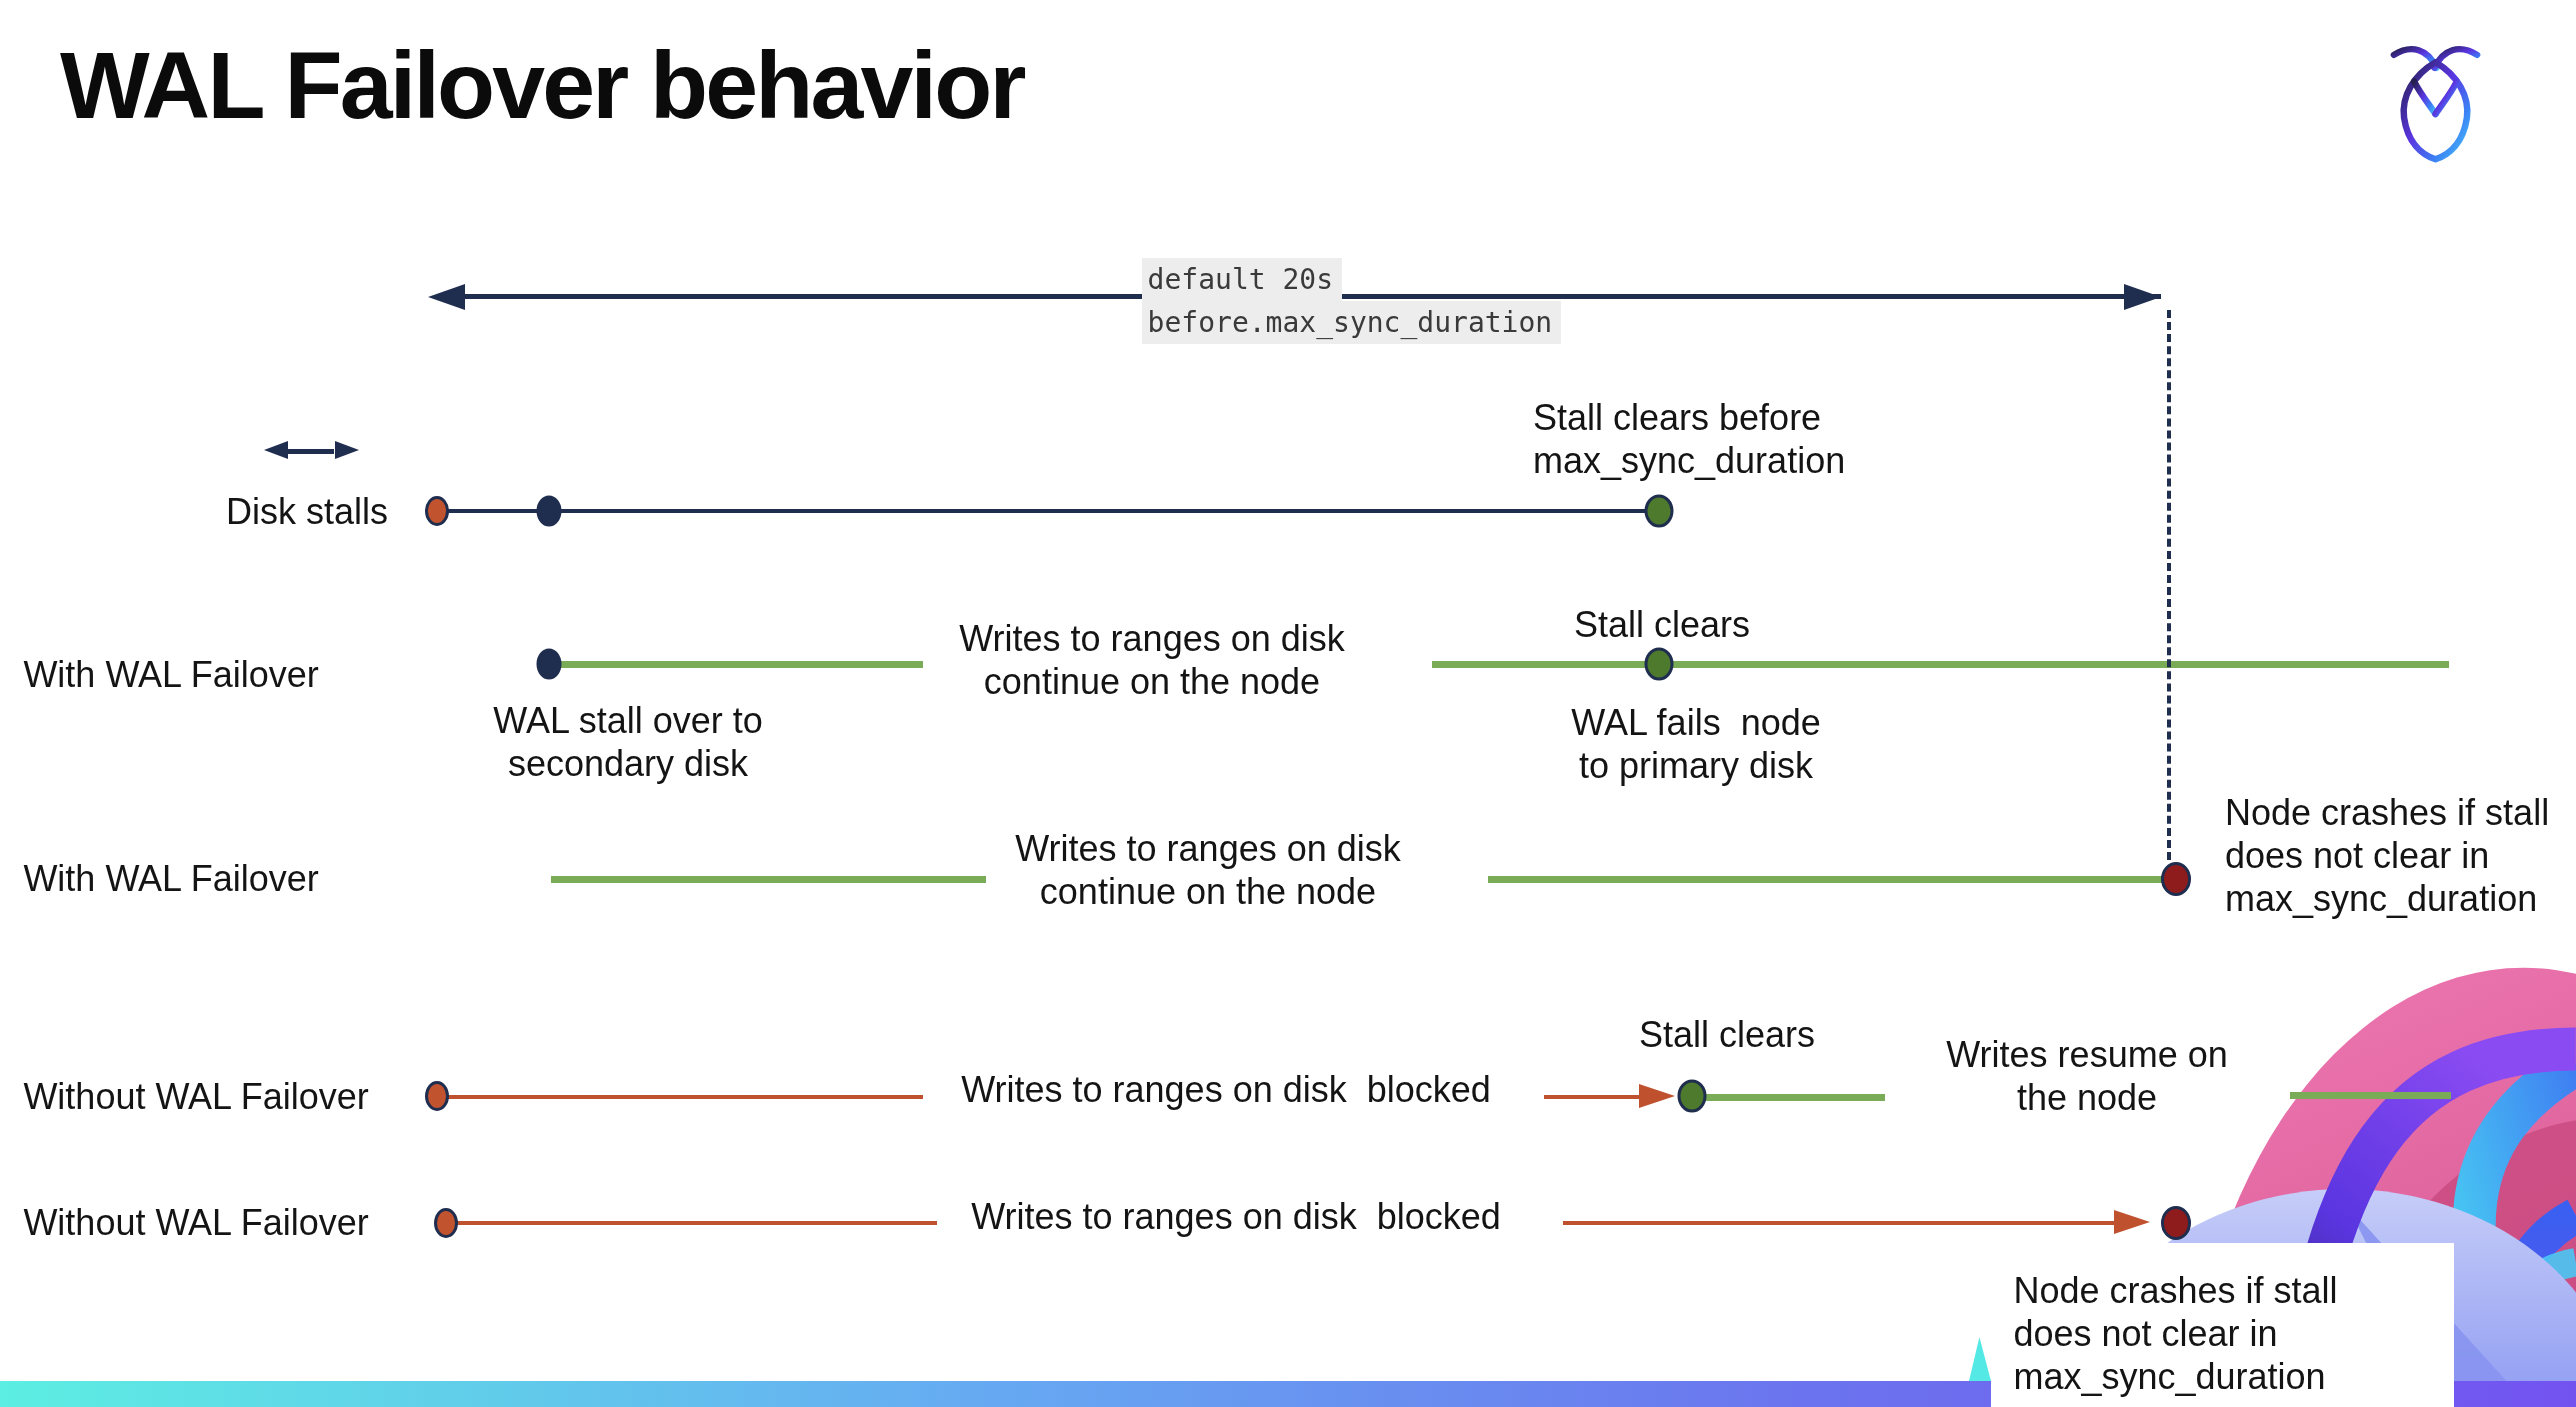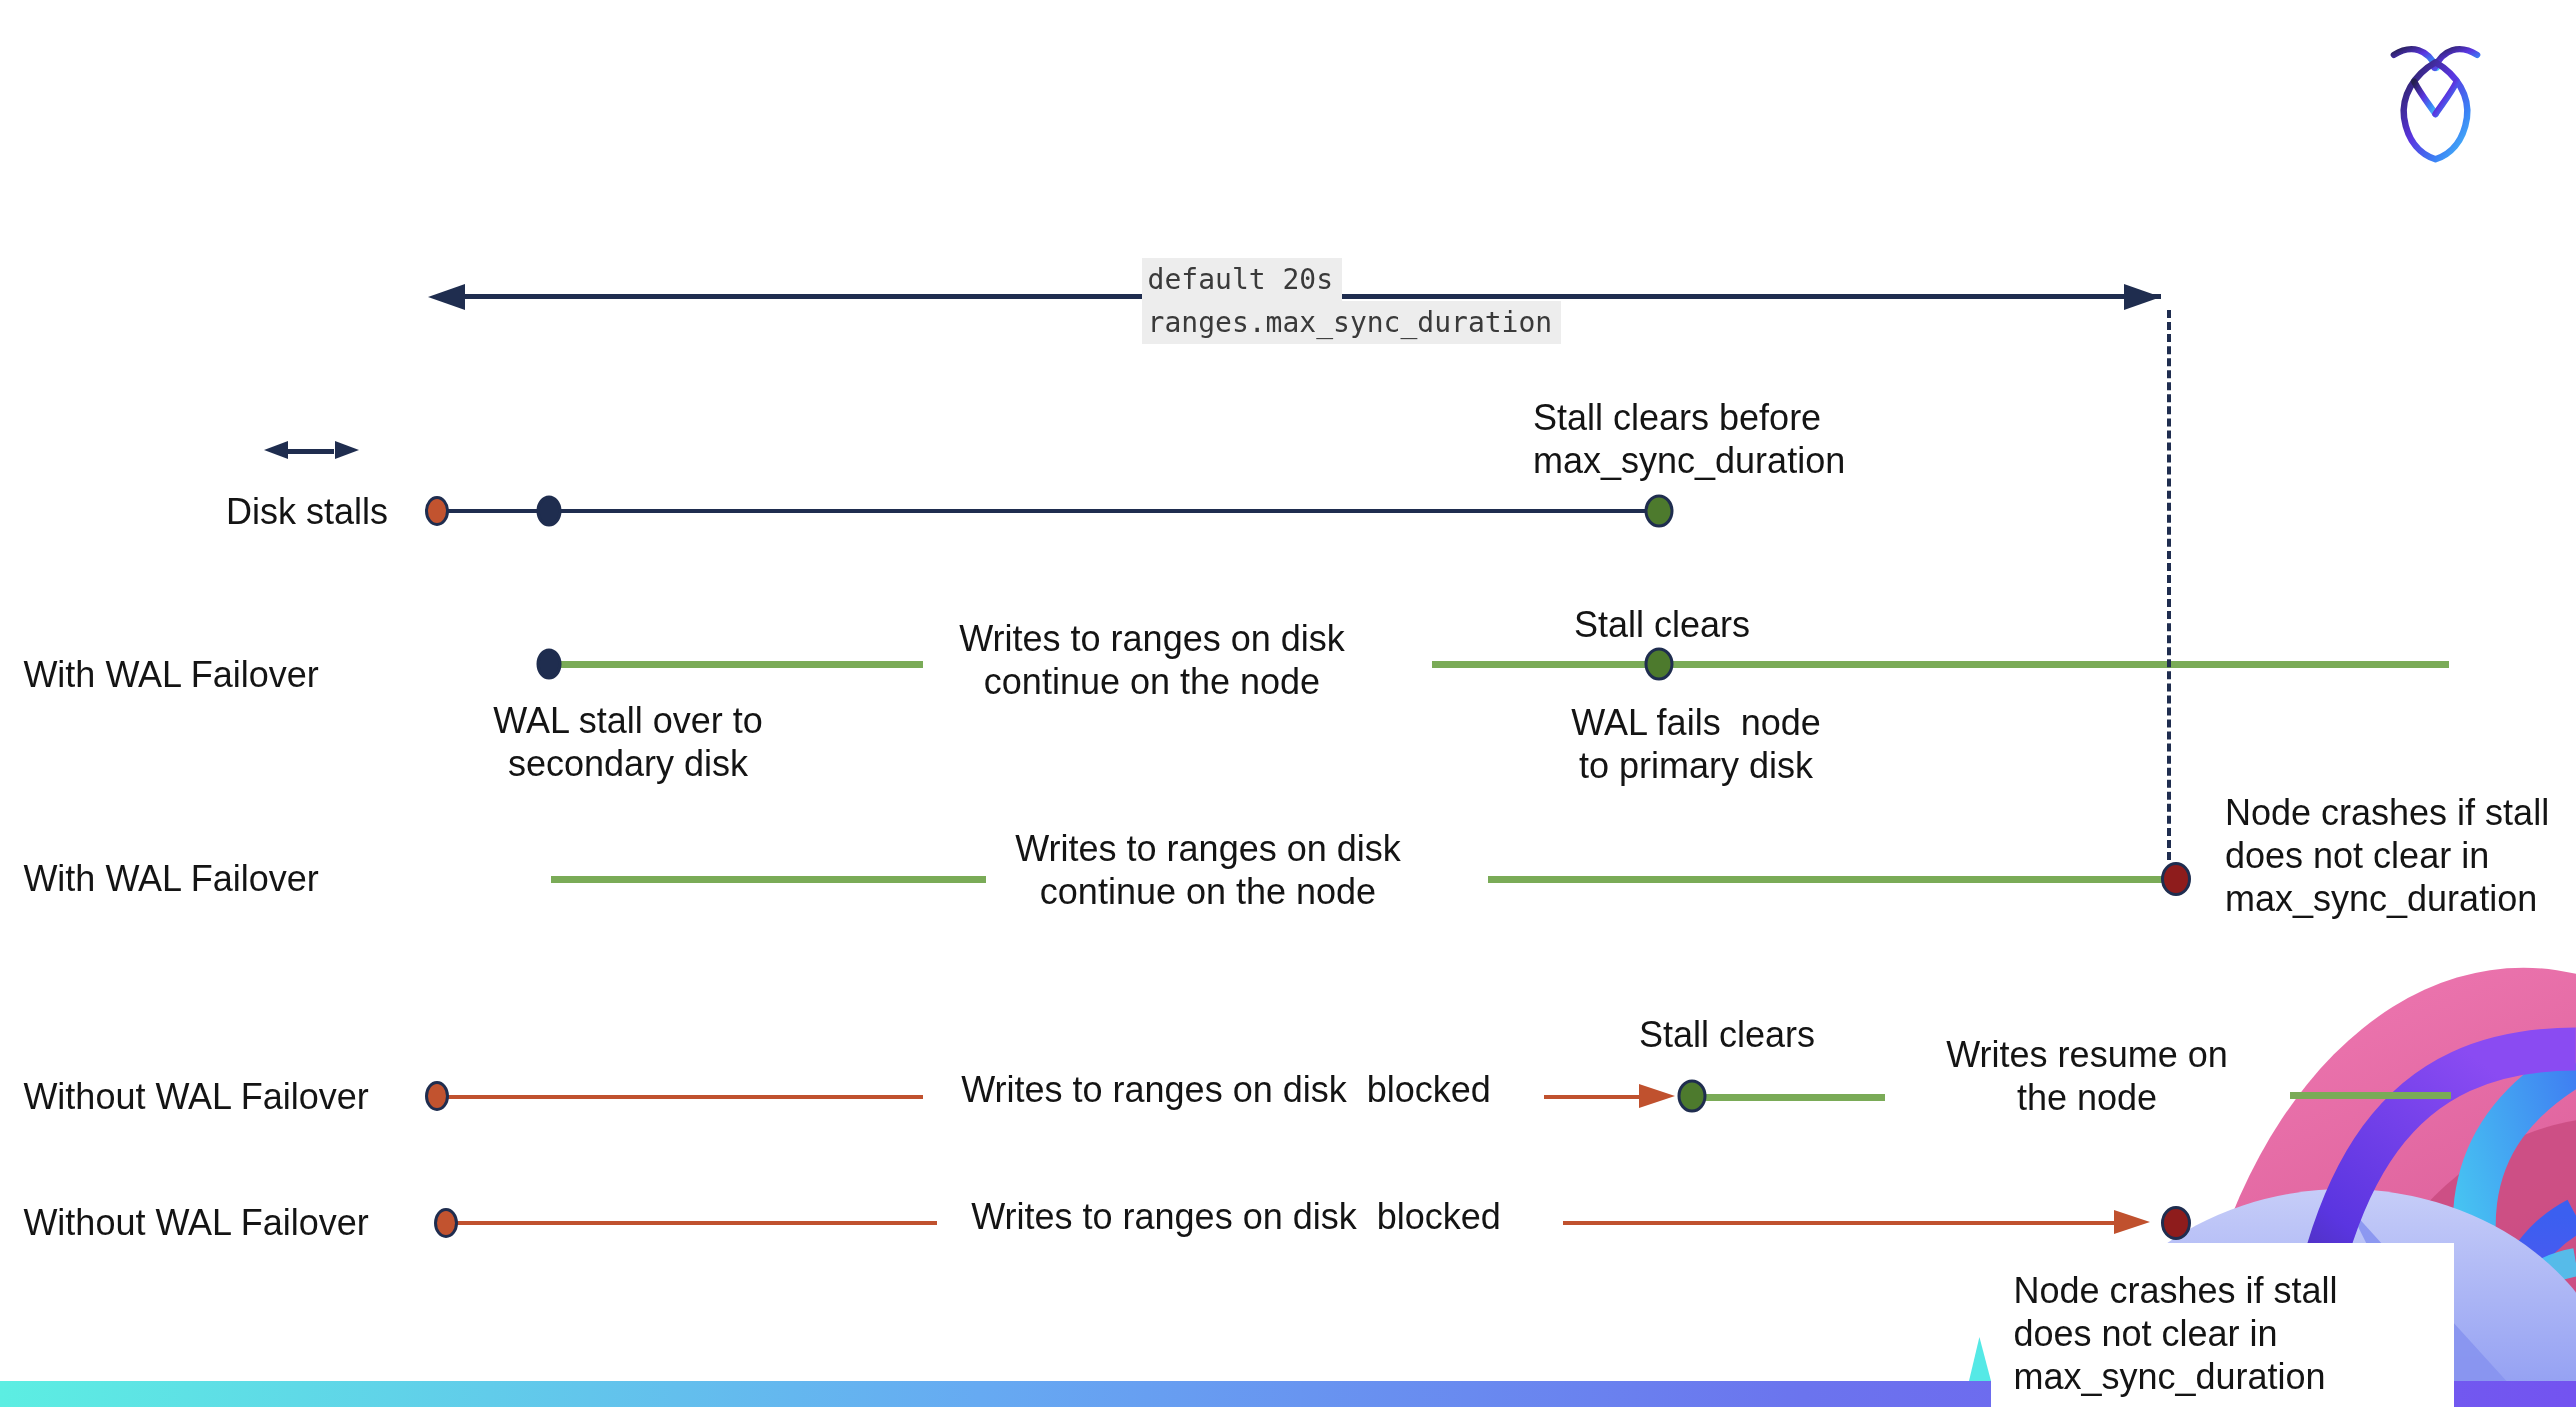--- a/index.html
+++ b/index.html
@@ -35,20 +35,21 @@
   #bottom-bar{left:0;top:1381px;width:2576px;height:27px;z-index:5;
     background:linear-gradient(90deg,var(--bar_gradient-0,#5ceee2) 0%,var(--bar_gradient-1,#66aaf2) 38%,var(--bar_gradient-2,#6b74ee) 70%,var(--bar_gradient-3,#7353f0) 100%);}
   #crash-box{left:1991px;top:1243px;width:441px;height:165px;background:#ffffff;z-index:6;padding:26px 0 0 22.4px;box-sizing:content-box;}
   #logo{left:2389px;top:41px;width:93px;height:122px;}
 </style>
 </head>
 <body>
 
 <div id="stage">
 
+  <div id="title" class="abs">WAL Failover behavior</div>
 
   <svg id="logo" class="abs" viewBox="0 0 100 132" aria-hidden="true">
     <defs>
       <linearGradient id="lgLogo" x1="0" y1="0" x2="1" y2="1">
         <stop offset="0" stop-color="#241f4e"></stop>
           <stop offset="0.45" stop-color="#5a35e0"></stop>
         <stop offset="0.75" stop-color="#3b82f5"></stop>
           <stop offset="1" stop-color="#49c8f8"></stop>
       </linearGradient>
     </defs>
@@ -99,21 +100,21 @@
     <path d="M398,506 C428,250 505,122 696,122" stroke="url(#gArch)" stroke-width="46" fill="none"></path>
     <path d="M40,506 L58,430 L78,506 Z" fill="#55e9e6"></path>
   </svg>
 
   <div class="hline navy-line z3" style="left:441px;top:294px;width:1720px;"></div>
   <div class="tri tri-left z3" style="left:428px;top:284px;"></div>
   <div class="tri tri-right z3" style="left:2124px;top:284px;"></div>
 
   <div class="abs mono z3" style="left:1142px;top:258px;">
     <div>default 20s</div>
-    <div>ranges.max_sync_duration</div>
+    <div>before.max_sync_duration</div>
   </div>
 
 
   <div class="hline navy-line z3" style="left:280px;top:449px;width:54px;"></div>
   <div class="tri tri-left-sm z3" style="left:264px;top:441px;"></div>
   <div class="tri tri-right-sm z3" style="left:335px;top:441px;"></div>
 
   <div class="abs lbl right z3" style="left:187px;top:490px;width:201px;">Disk stalls</div>
   <div class="hline thin-navy z3" style="left:437px;top:509px;width:1222px;"></div>
   <div class="dot dot-red z3" style="left:437px;top:511px;"></div>

